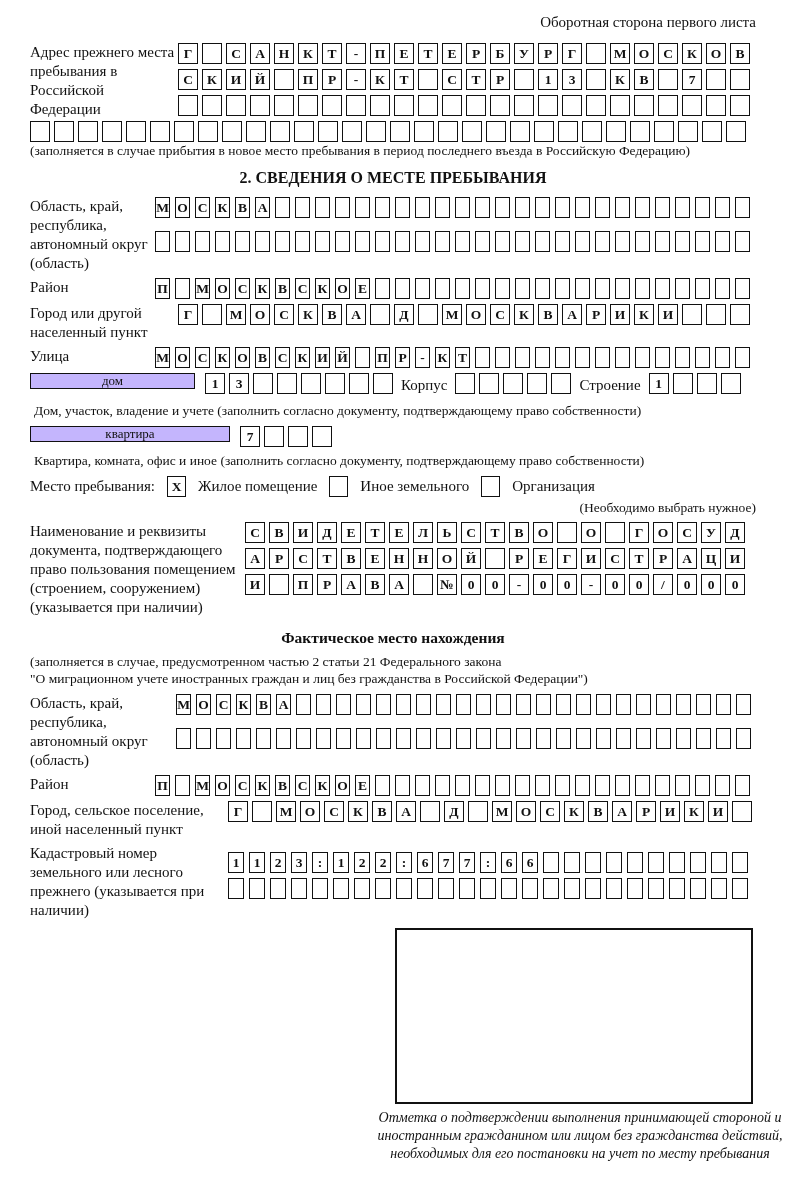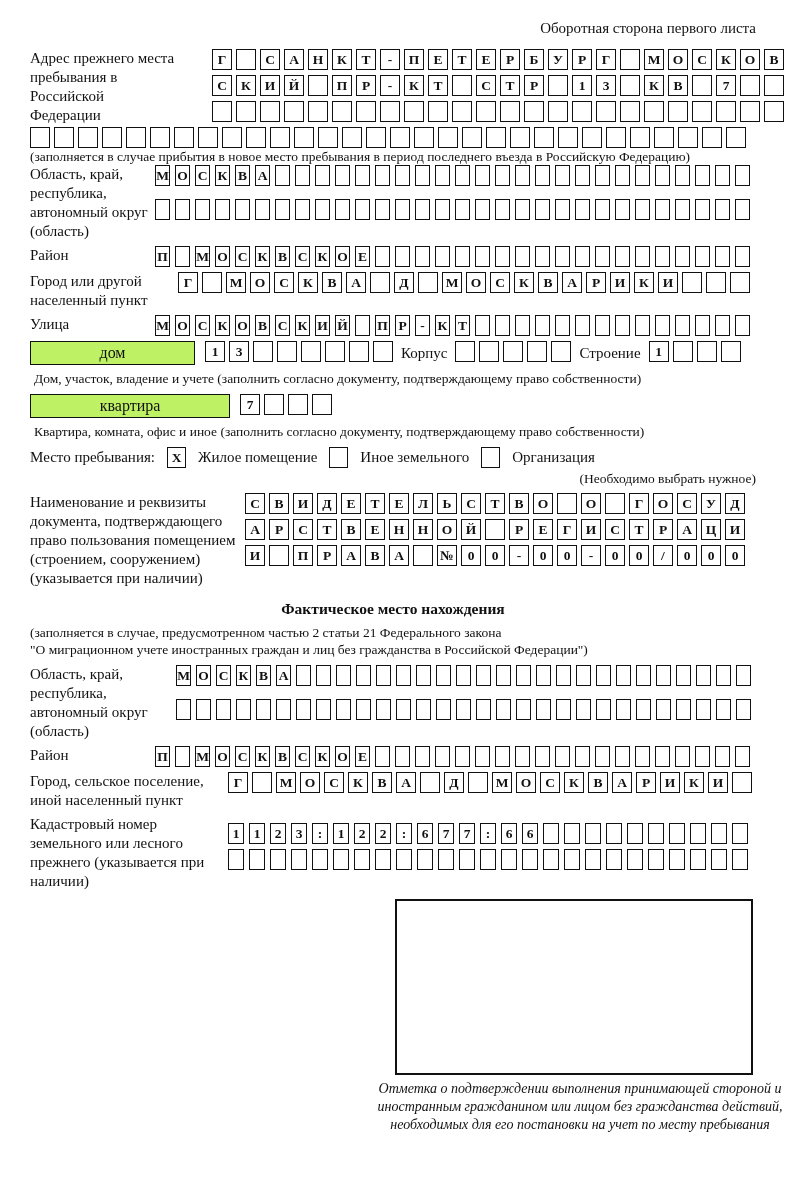--- a/index.html
+++ b/index.html
@@ -1,18 +1,18 @@
 <!DOCTYPE html>
 <html><head>
 <meta charset="utf-8">
 <style>
   html,body{margin:0;padding:0;background:#ffffff;}
   .page{
     width:800px;height:1180px;box-sizing:border-box;
-    padding:20px 44px 0 30px;
+    padding:14px 44px 0 30px;
     background:#fff;color:#111;
     font-family:"Liberation Serif","DejaVu Serif",serif;
     overflow:hidden;position:relative;
   }
   .corner{ text-align:right;font-size:15px;margin-bottom:12px; }
   .frow{ display:flex;align-items:flex-start;margin-bottom:5px; }
   .lab{ font-size:15px;line-height:19px;flex-shrink:0; }
   .w148{flex:0 0 148px;} .w125{flex:0 0 125px;} .w215{flex:0 0 215px;}
   .w146{flex:0 0 146px;} .w198{flex:0 0 198px;}
   .rows{ display:flex;flex-direction:column;gap:5px; }
@@ -25,44 +25,44 @@
     background:#fff;flex-shrink:0;
   }
   .p24{gap:4px;} .p24 .cell{width:20px;}
   .p20{gap:5px;} .p20 .cell{width:15px;}
   .p21{gap:5px;} .p21 .cell{width:16px;}
   .note{ font-size:13.5px;line-height:17px; }
   .center{ text-align:left; }
   .sec-title{ text-align:center;font-weight:bold;font-size:16px;margin:10px 0 10px 0; }
   .sub-title{ text-align:center;font-weight:bold;font-size:15.5px;margin:12px 0 6px 0; }
   .wbox{
-    border:1.6px solid #111;height:24px;box-sizing:border-box;
+    border:1.6px solid #111;height:16px;box-sizing:border-box;
     display:flex;align-items:center;justify-content:center;
-    font-size:16px;flex-shrink:0;background:#bef264;
+    font-size:13px;flex-shrink:0;background:#c4b5fd;
   }
   .housebox{width:165px;margin-right:10px;}
   .aptbox{width:200px;margin-right:10px;}
   .inline-lab{ font-size:15px;line-height:24px;margin:0 8px;white-space:nowrap; }
   .chkrow{ display:flex;align-items:center;font-size:15px;margin:7px 0 2px 0; }
   .chkbox{
     border:1.6px solid #111;width:19px;height:21px;box-sizing:border-box;
     display:inline-flex;align-items:center;justify-content:center;
     font-size:13.5px;font-weight:bold;margin:0 12px;flex-shrink:0;background:#fff;
   }
   .chknote{ margin:0 0 6px 228px;font-size:13.5px;text-align:right; }
   .stampwrap{ margin-top:8px; }
   .stampbox{
     margin-left:365px;width:358px;height:176px;
     border:2px solid #111;box-sizing:border-box;background:#fff;
   }
   .stampnote{
     margin-left:330px;width:440px;text-align:center;
     font-size:14px;line-height:18px;margin-top:5px;font-style:italic;
   }
-  .mt8{margin-top:8px;} .mb2{margin-bottom:2px;gap:34px;}
+  .mt8{margin-top:8px;} .mb2{margin-bottom:2px;}
   .capt{ margin:2px 0 7px 4px; }
 </style>
 </head>
 <body>
 
 <div class="page">
 
   <div class="corner">Оборотная сторона первого листа</div>
 
   <div>
@@ -177,20 +177,21 @@
         <span class="cell"></span>
         <span class="cell"></span>
         <span class="cell"></span>
         <span class="cell"></span>
         <span class="cell"></span>
         <span class="cell"></span>
       </div>
     <div class="note center">(заполняется в случае прибытия в новое место пребывания в период последнего въезда в Российскую Федерацию)</div>
   </div>
 
+  <div class="sec-title">2. СВЕДЕНИЯ О МЕСТЕ ПРЕБЫВАНИЯ</div>
 
   <div class="frow">
     <div class="lab w125">Область, край, республика, автономный округ (область)</div>
     <div class="rows gap12">
       <div class="cellrow p20">
           <span class="cell">М</span>
           <span class="cell">О</span>
           <span class="cell">С</span>
           <span class="cell">К</span>
           <span class="cell">В</span>

